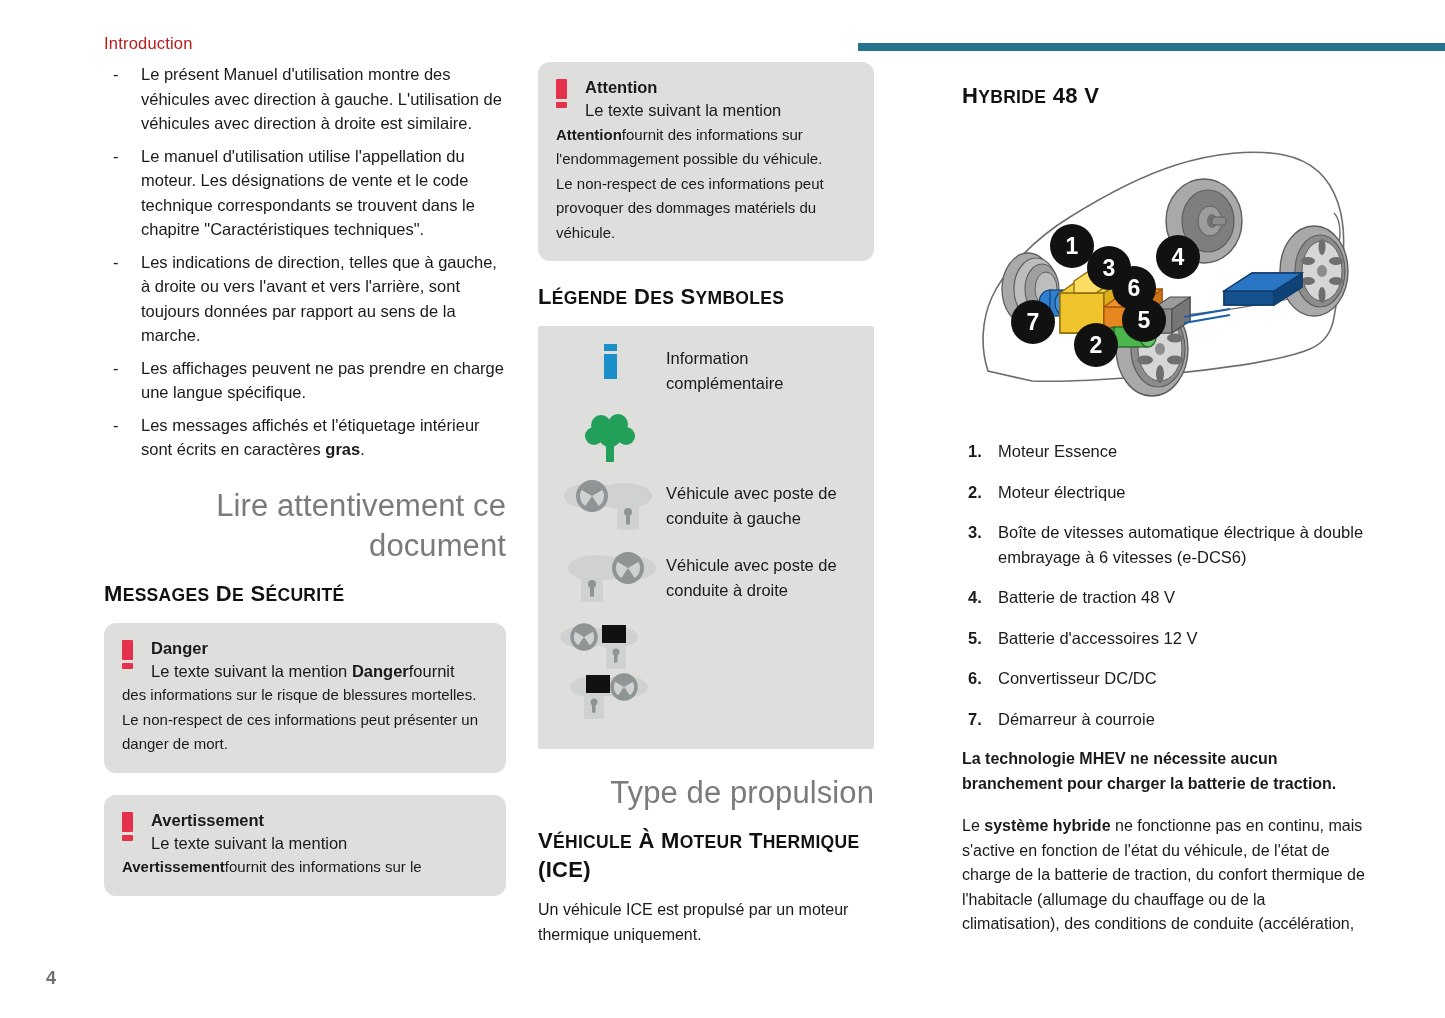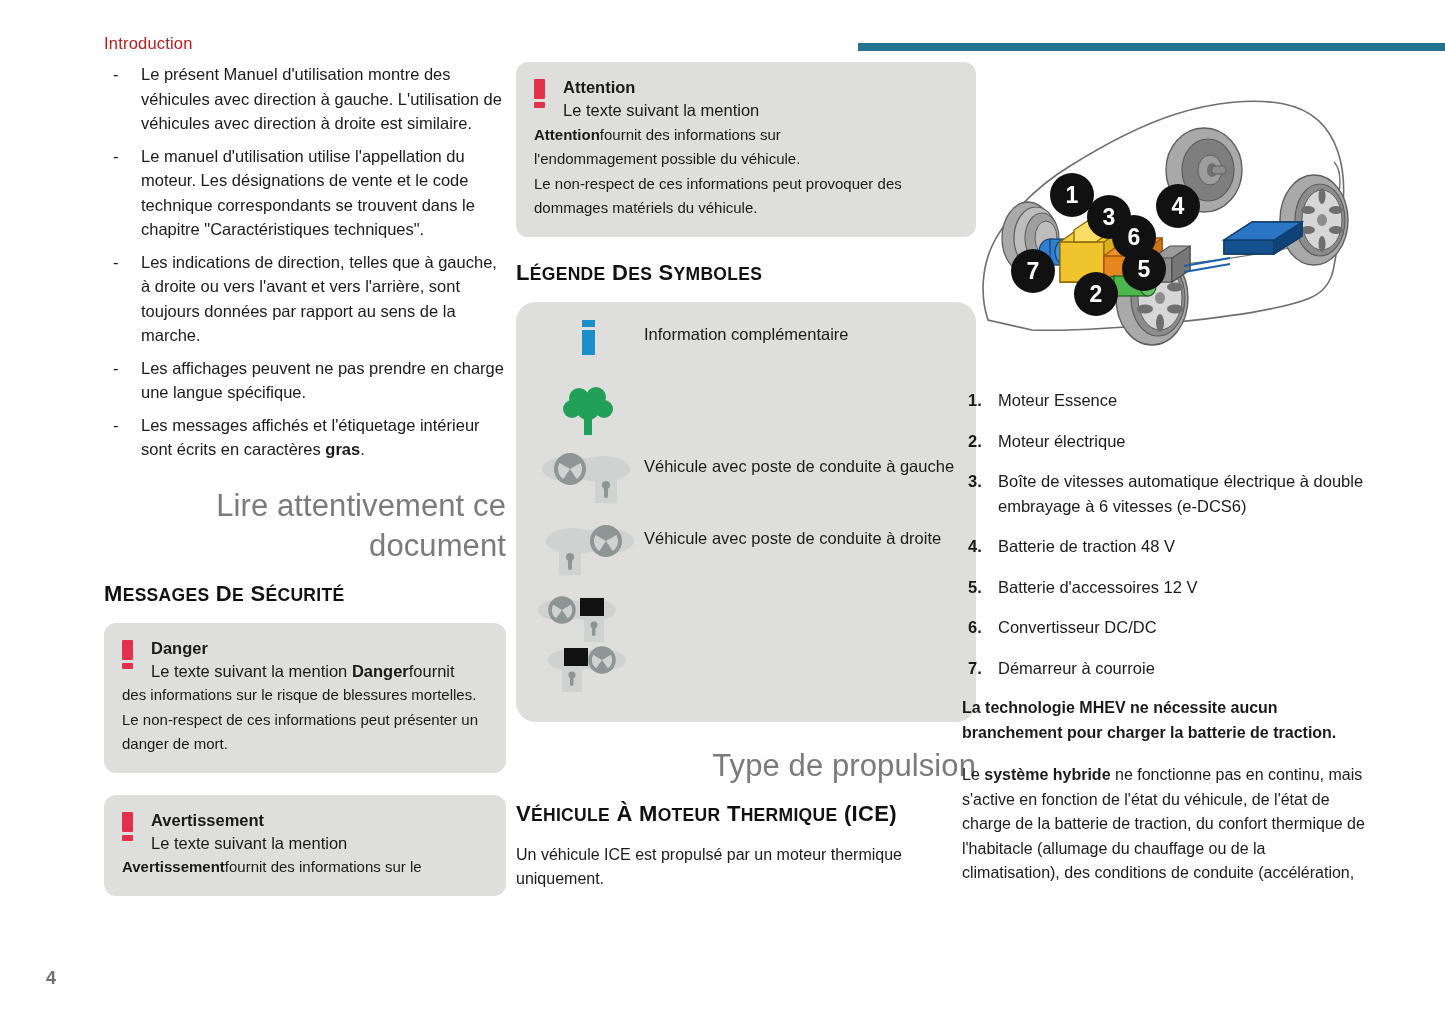--- a/index.html
+++ b/index.html
@@ -45,21 +45,21 @@
     position: absolute;
     top: 62px;
     left: 0;
     width: 1445px;
   }
   .col {
     position: absolute;
     top: 0;
   }
   .col-left  { left: 104px;  width: 402px; }
-  .col-mid   { left: 516px;  width: 460px; }
+  .col-mid   { left: 538px;  width: 336px; }
   .col-right { left: 962px;  width: 420px; }
   b, strong { font-weight: bold; }
 
   
   ul.dash-list {
     list-style: none;
     margin: 0;
     padding: 0;
   }
   ul.dash-list > li {
@@ -141,21 +141,21 @@
     margin-left: 29px;
   }
   .callout .c-rest {
     font-size: 15px;
     line-height: 24.5px;
   }
 
   
   .legend-box {
     background: #dedfdc;
-    border-radius: 20px;
+    border-radius: 2px;
     padding: 18px 16px 22px 16px;
     margin-bottom: 10px;
   }
   .legend-row {
     display: flex;
     align-items: flex-start;
     min-height: 48px;
     margin-bottom: 16px;
   }
   .legend-row:last-child { margin-bottom: 0; }
@@ -409,20 +409,23 @@
     <h2 class="h-caps">
       <span class="sc" id="sc-ice"><span class="big">V</span><span class="smal">É</span><span class="smal">H</span><span class="smal">I</span><span class="smal">C</span><span class="smal">U</span><span class="smal">L</span><span class="smal">E</span> <span class="big">À</span> <span class="big">M</span><span class="smal">O</span><span class="smal">T</span><span class="smal">E</span><span class="smal">U</span><span class="smal">R</span> <span class="big">T</span><span class="smal">H</span><span class="smal">E</span><span class="smal">R</span><span class="smal">M</span><span class="smal">I</span><span class="smal">Q</span><span class="smal">U</span><span class="smal">E</span> <span class="big">(</span><span class="big">I</span><span class="big">C</span><span class="big">E</span><span class="big">)</span></span>
     </h2>
 
     <p class="para">Un véhicule ICE est propulsé par un moteur thermique uniquement.</p>
 
   </div>
 
   <div class="col col-right">
 
+    <h2 class="h-caps" style="margin-top:20px;margin-bottom:10px">
+      <span class="sc" id="sc-hybride"><span class="big">H</span><span class="smal">Y</span><span class="smal">B</span><span class="smal">R</span><span class="smal">I</span><span class="smal">D</span><span class="smal">E</span> <span class="big">4</span><span class="big">8</span> <span class="big">V</span></span>
+    </h2>
 
     <div class="car-fig">
       <svg width="420" height="300" viewBox="0 0 420 300">
 
         <path d="M26 250 C18 226 20 198 30 176 C42 150 72 118 108 96
                  C140 76 176 56 214 44 C252 32 292 28 322 34
                  C352 40 368 58 376 82 C384 106 382 136 378 158
                  C376 172 374 186 372 196
                  C370 210 362 222 348 228
                  C300 248 130 262 70 260 Z" fill="#ffffff" stroke="#6d6d6d" stroke-width="1.6"></path>

